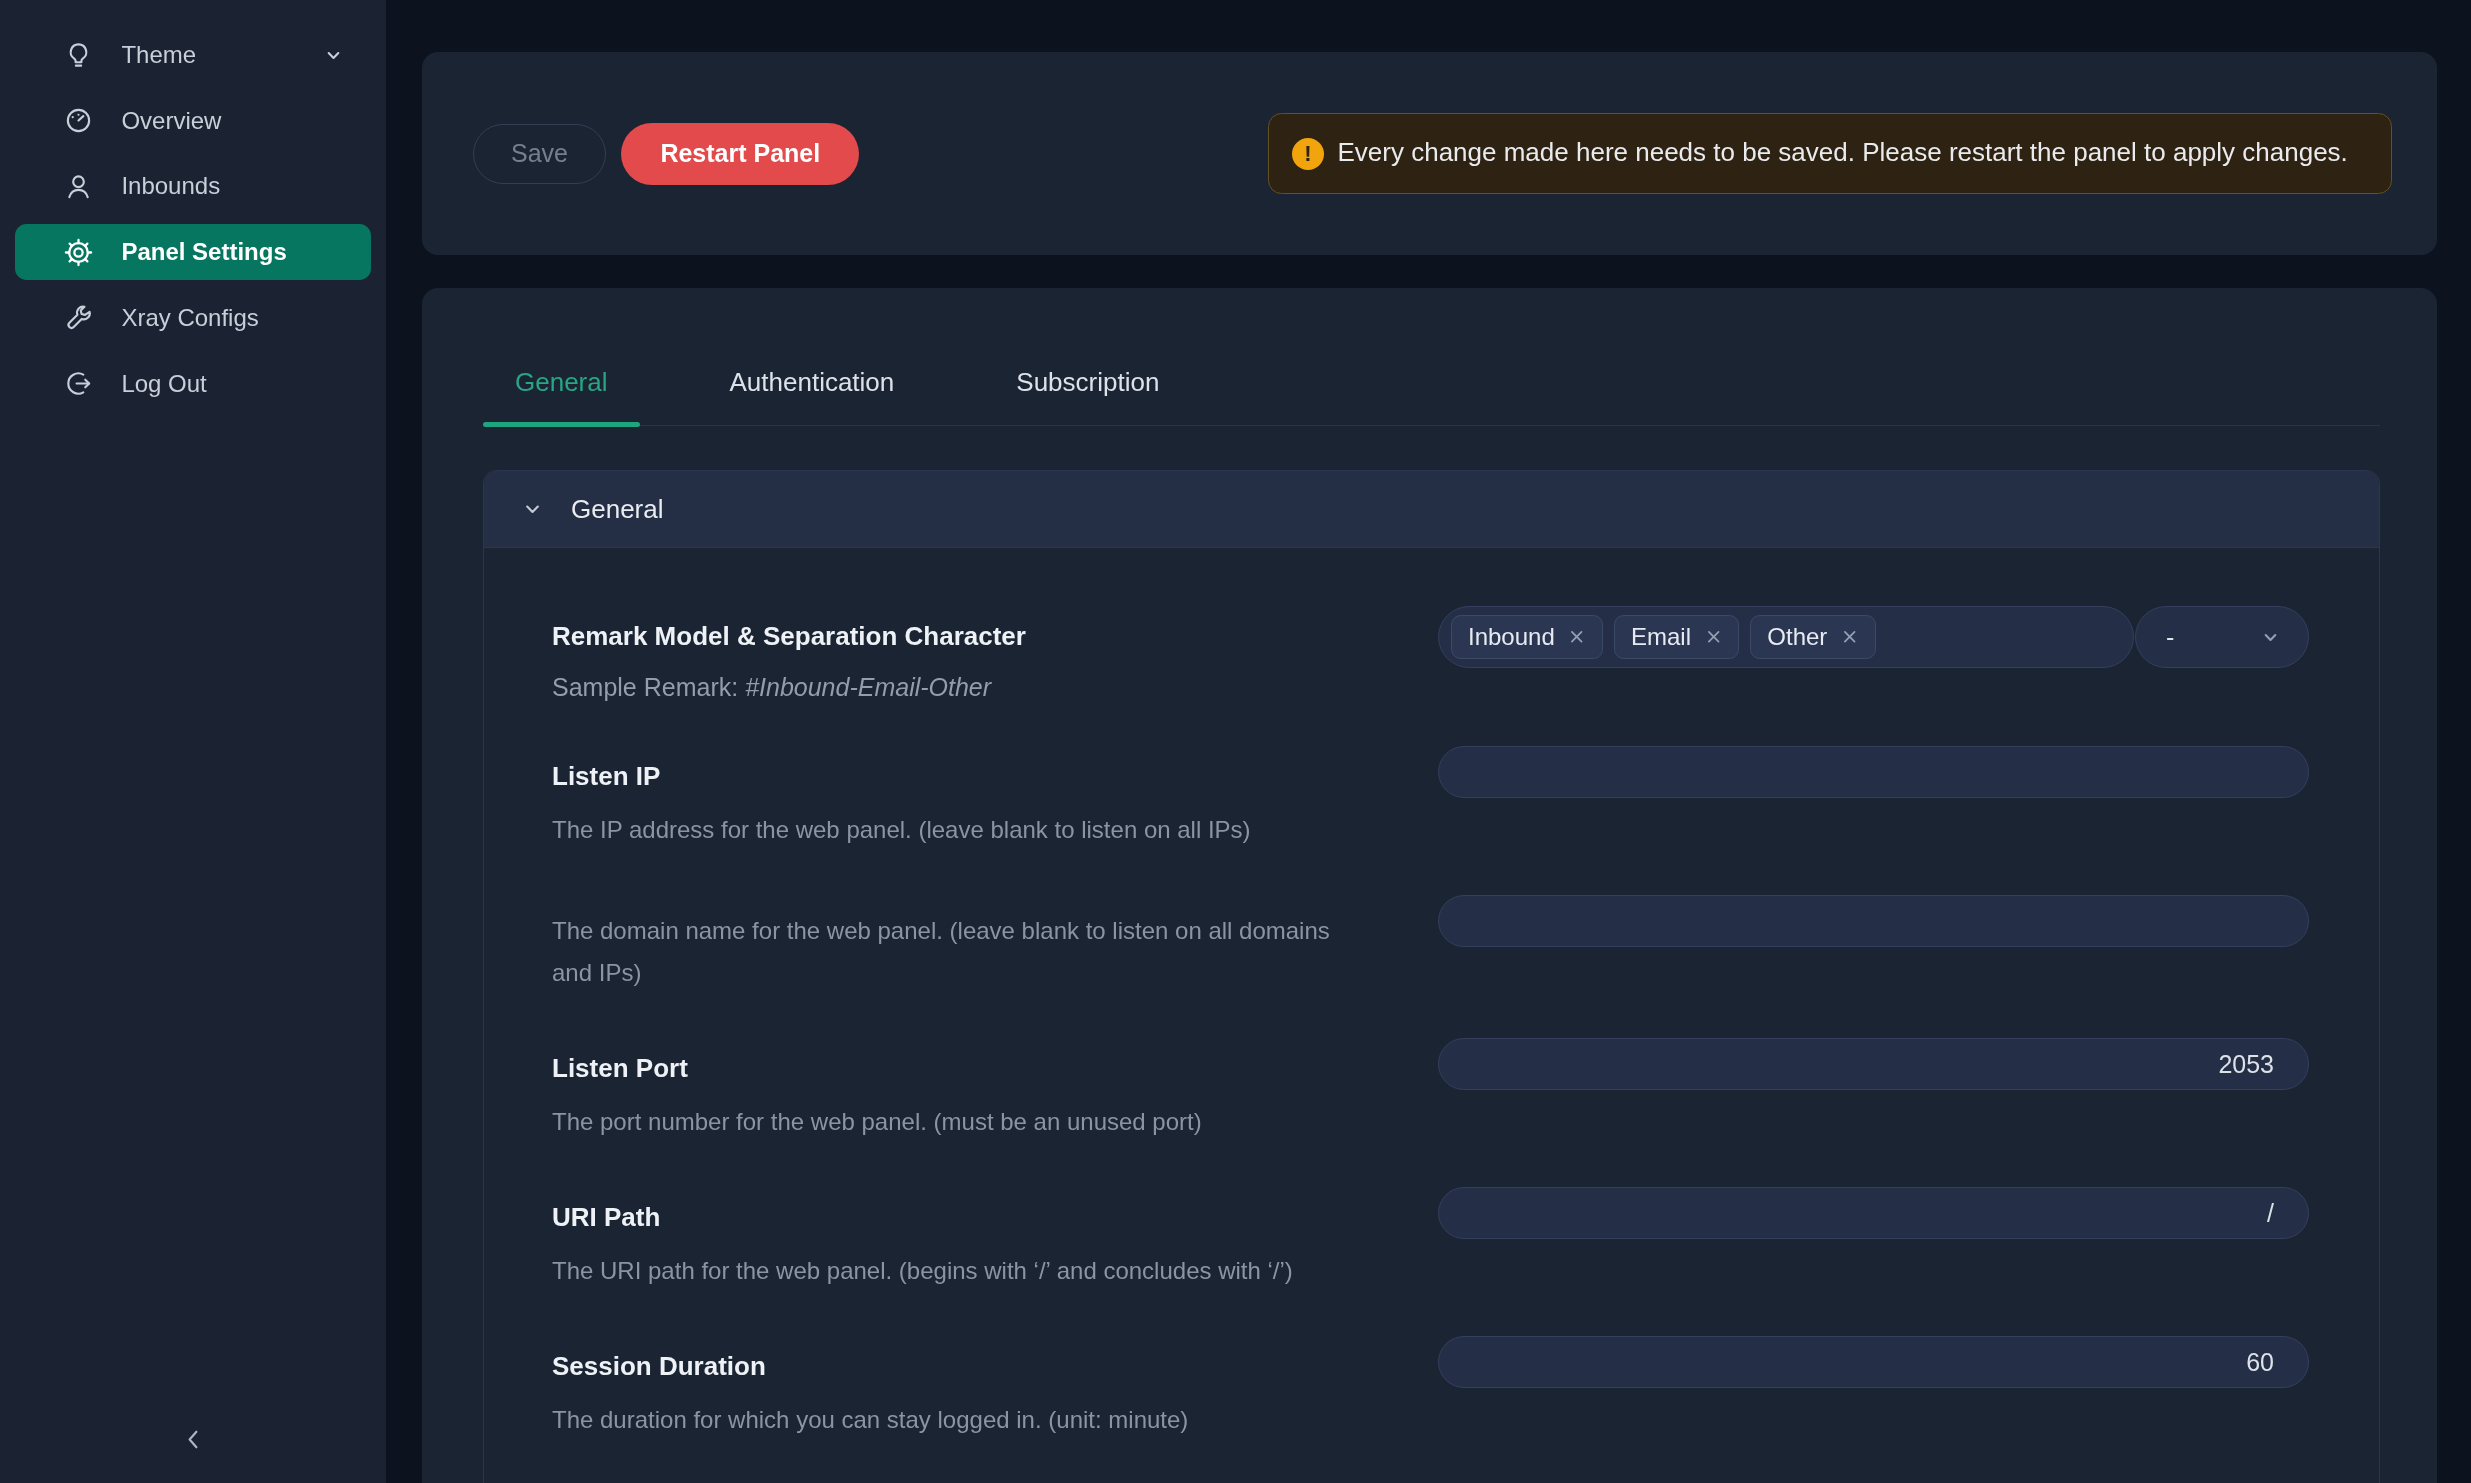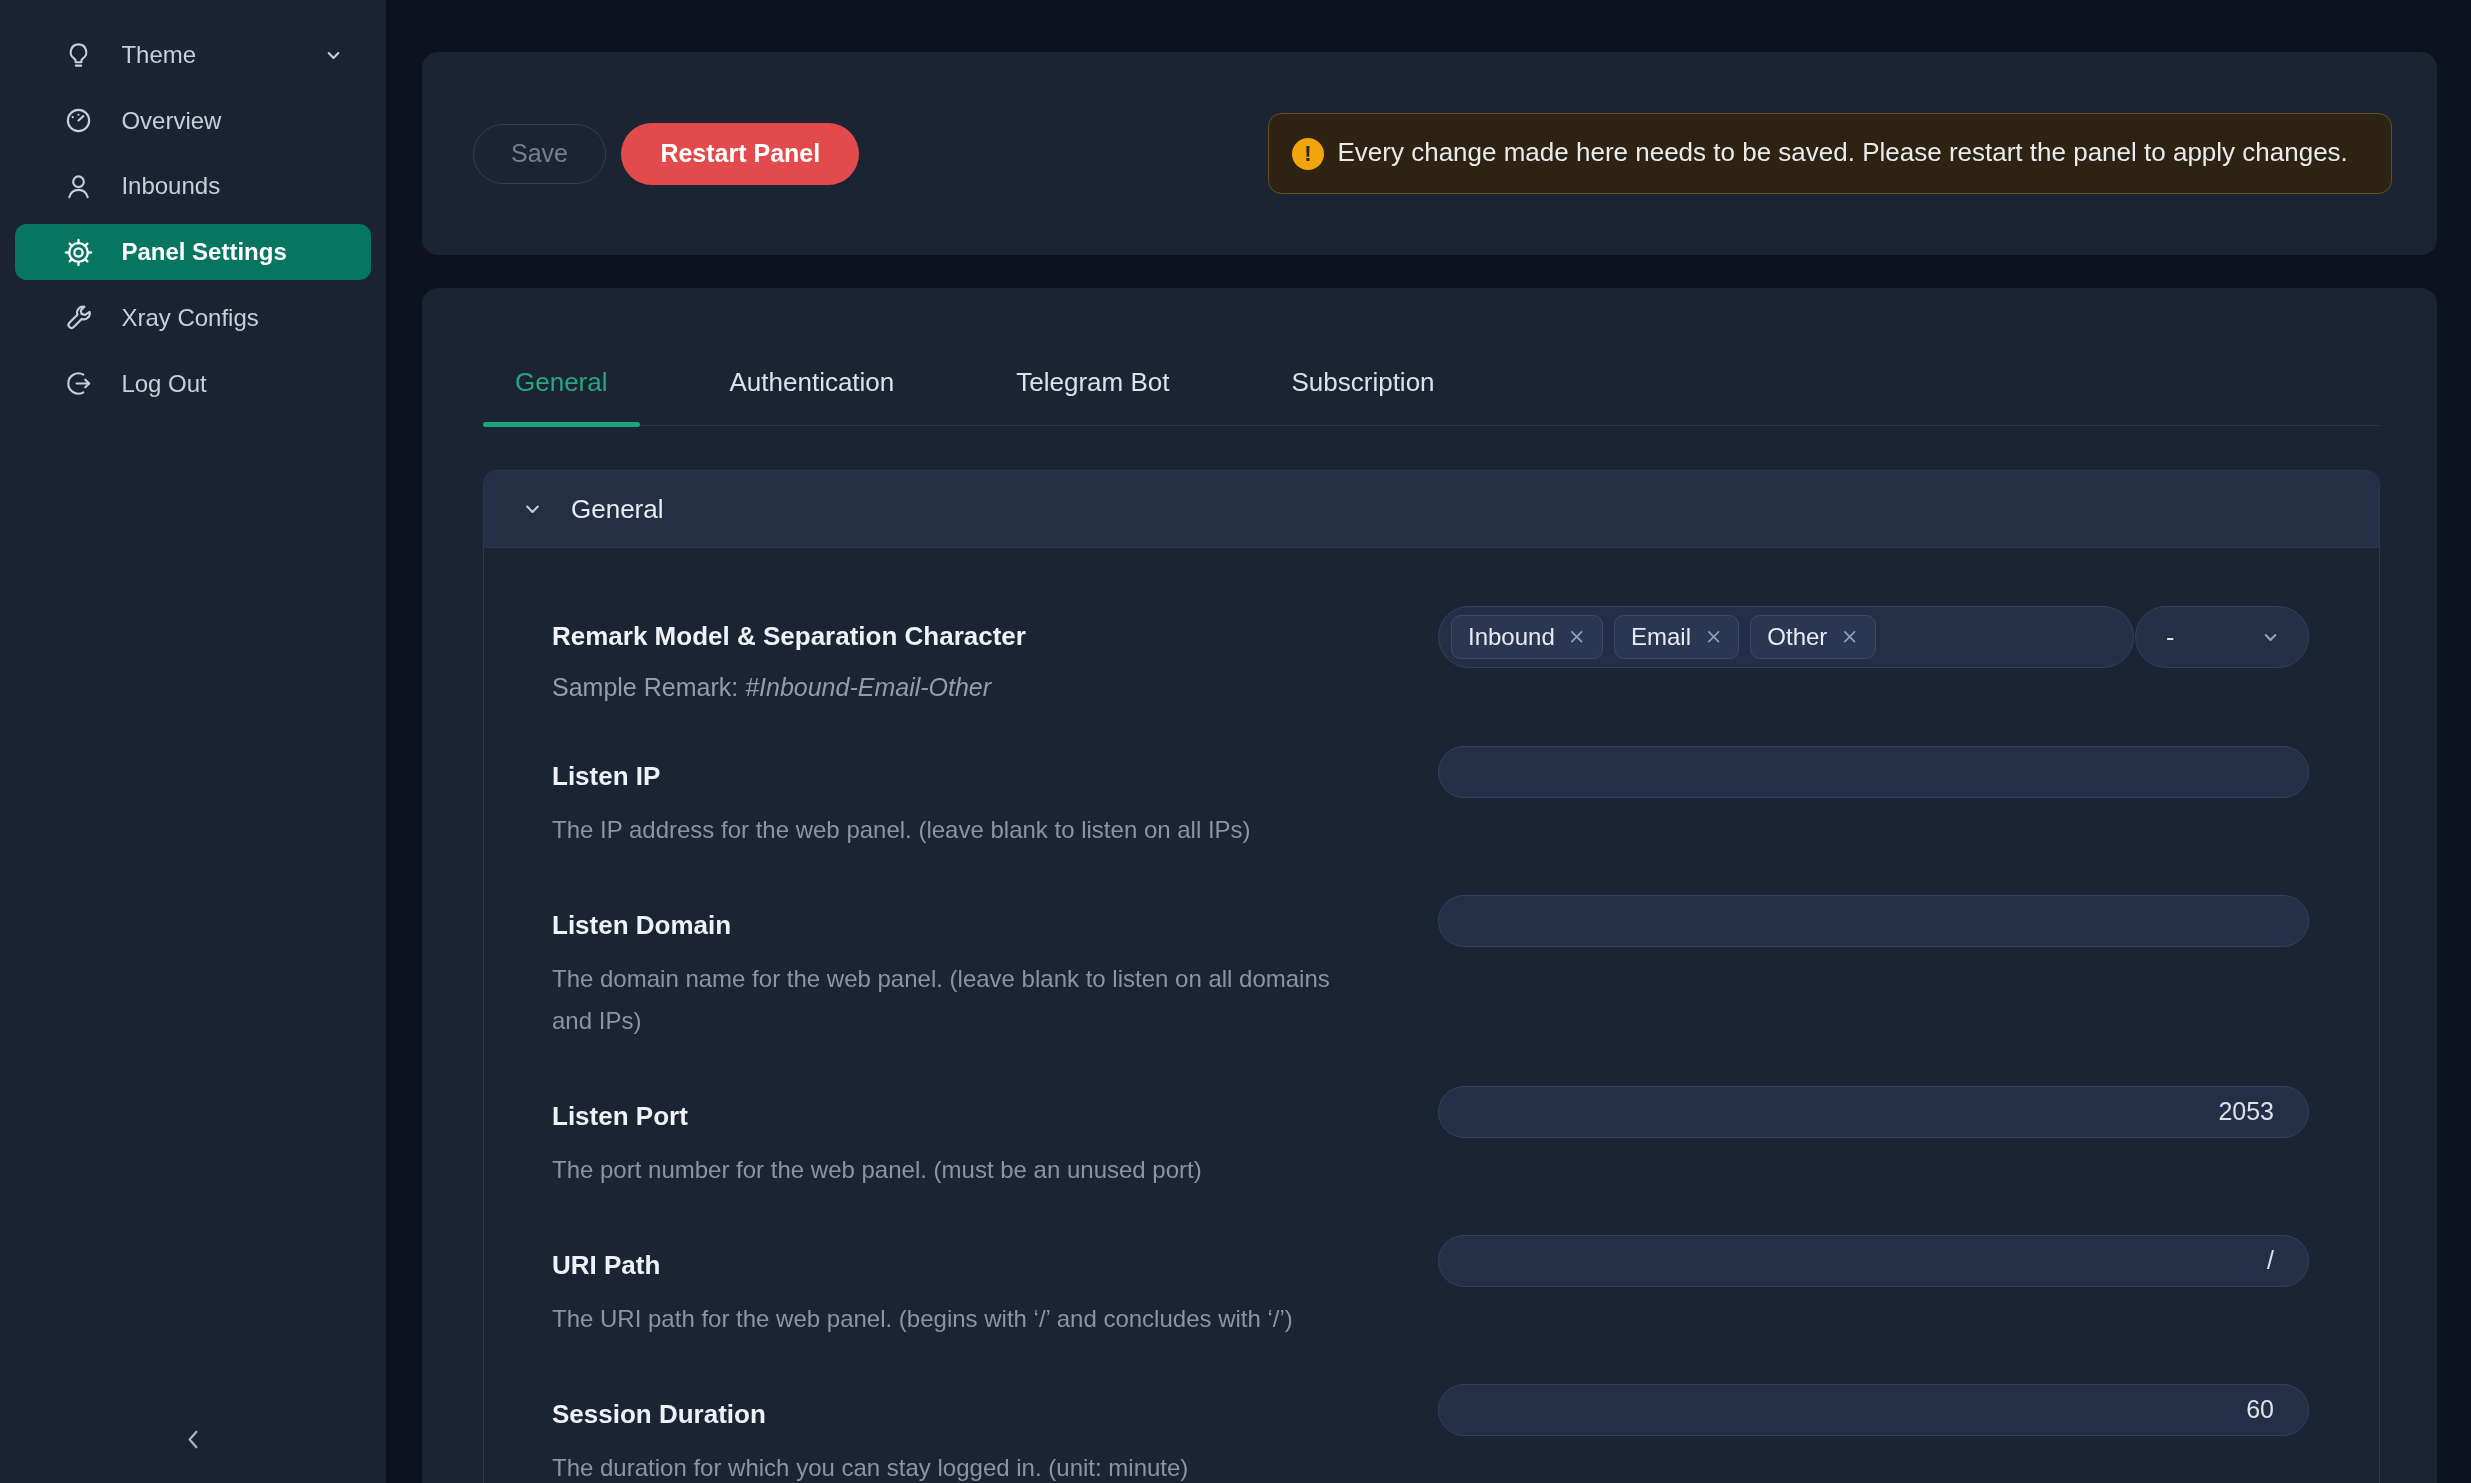--- a/index.html
+++ b/index.html
@@ -246,21 +246,20 @@
       <span class="alert-icon">!</span>
       <span>Every change made here needs to be saved. Please restart the panel to apply changes.</span>
     </div>
   </section>
 
   <section class="card settingscard">
 
     <div class="tabs">
       <div class="tab active">General</div>
       <div class="tab">Authentication</div>
-      <div class="tab">Telegram Bot</div>
       <div class="tab">Subscription</div>
     </div>
 
     <div class="collapse">
       <div class="collapse-header">
         <span class="chev">
           <svg class="stroke" width="27" height="27" viewBox="0 0 28 28">
               <polyline points="8.5,11 14,16.5 19.5,11"></polyline>
             </svg>
         </span>
@@ -320,21 +319,20 @@
             <div class="flabel">Listen IP</div>
             <div class="fdesc">The IP address for the web panel. (leave blank to listen on all IPs)</div>
           </div>
           <div class="frow-right">
             <input class="tinput" value="" style="">
           </div>
         </div>
 
         <div class="frow">
           <div class="frow-left">
-            <div class="flabel">Listen Domain</div>
             <div class="fdesc" style="max-width:792px;">The domain name for the web panel. (leave blank to listen on all domains and IPs)</div>
           </div>
           <div class="frow-right">
             <input class="tinput" value="" style="">
           </div>
         </div>
 
         <div class="frow">
           <div class="frow-left">
             <div class="flabel">Listen Port</div>

